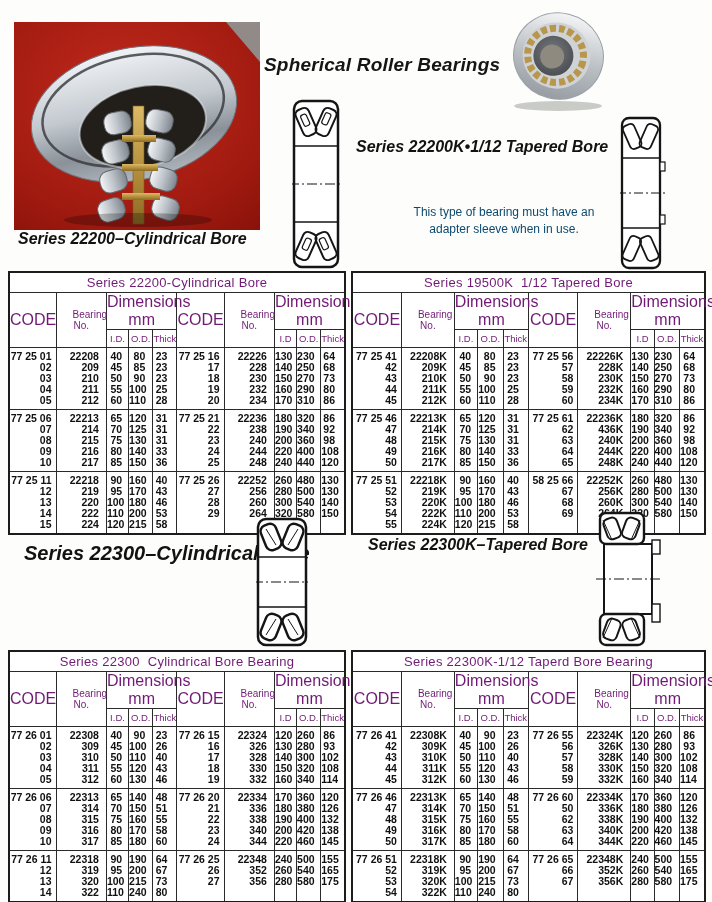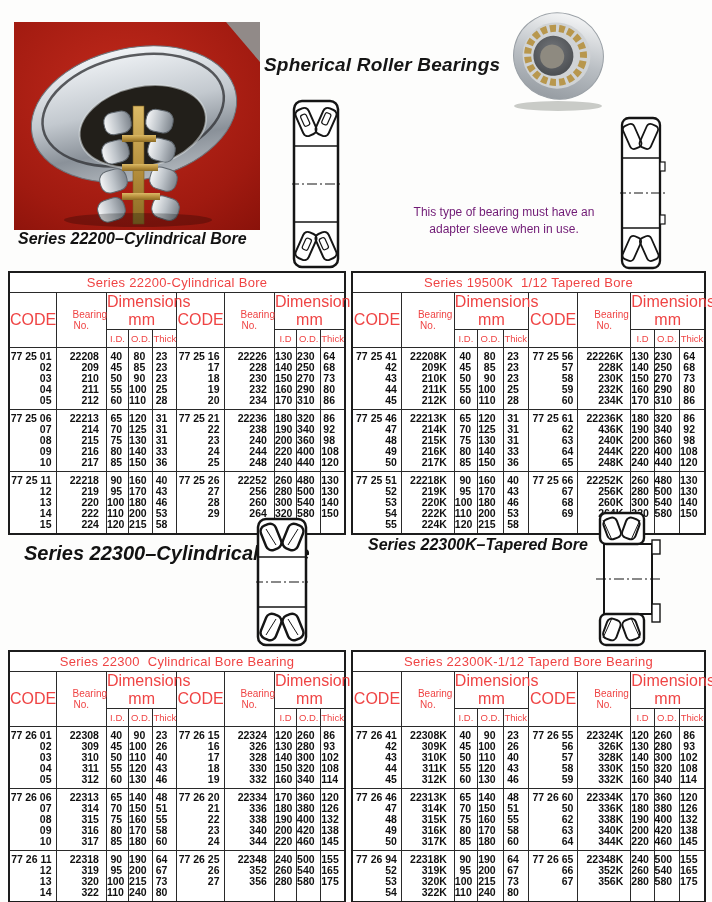--- a/index.html
+++ b/index.html
@@ -6,38 +6,38 @@
   .page{position:relative;width:712px;height:902px;background:#fdfdfc;overflow:hidden;
         font-family:"Liberation Sans", sans-serif;color:#151515;}
 
   
   .cap{position:absolute;font-weight:bold;font-style:italic;white-space:nowrap;color:#121212;}
   .main-title{position:absolute;left:264px;top:54px;font-size:19px;font-weight:bold;font-style:italic;letter-spacing:.2px;}
   .cap-22200{left:18px;top:230px;font-size:16px;}
   .cap-22200k{left:356px;top:138px;font-size:16px;}
   .cap-22300{left:24px;top:542px;font-size:20px;text-align:center;}
   .cap-22300k{left:368px;top:536px;font-size:16px;}
-  .note{position:absolute;left:398px;top:204px;width:212px;text-align:center;font-size:12px;line-height:17px;color:#701a75;}
+  .note{position:absolute;left:398px;top:204px;width:212px;text-align:center;font-size:12px;line-height:17px;color:#0c4a6e;}
 
   
   .photo-left{position:absolute;left:14px;top:22px;width:246px;height:208px;}
   .photo-right{position:absolute;left:504px;top:10px;width:112px;height:104px;}
   .diag{position:absolute;}
   .diag-a{left:292px;top:99px;width:48px;height:170px;}
   .diag-b{left:620px;top:116px;width:46px;height:154px;}
   .diag-c{left:256px;top:517px;width:52px;height:130px;}
   .diag-d{left:596px;top:510px;width:66px;height:138px;}
 
   
   table.btable{position:absolute;border-collapse:collapse;table-layout:fixed;background:#fff;
                border:2px solid #1c1c1c;}
   #t1,#t3{left:8px;width:338px;}
   #t2,#t4{left:351px;width:355px;}
   #t1,#t2{top:271px;} #t3,#t4{top:650px;}
-  .btable th{border:1px solid #2a2a2a;font-weight:normal;padding:0;color:#ef4444;}
+  .btable th{border:1px solid #2a2a2a;font-weight:normal;padding:0;color:#701a75;}
   .btable .title-row th{font-size:13px;height:19px;letter-spacing:.3px;white-space:pre;}
   .btable .h1 th{font-size:16px;height:21px;}
   .btable .h1 th.bn{font-size:10px;line-height:11px;padding:0 16px;}
   .btable .h2 th{font-size:9.5px;height:17px;}
   .btable td{border-left:1px solid #2a2a2a;border-right:1px solid #2a2a2a;border-top:0;border-bottom:0;
              padding:0;font-size:10.5px;font-weight:bold;height:11px;line-height:11px;white-space:nowrap;
              color:#101010;}
   .btable tr.gs td{border-top:1px solid #2a2a2a;padding-top:3px;}
   .btable tr.ge td{padding-bottom:3px;}
   .w-code{width:14%;} .w-bn{width:15%;} .w-id{width:6.6%;} .w-od{width:7.2%;} .w-th{width:7.2%;}
@@ -145,20 +145,21 @@
         <rect x="30" y="14" width="6" height="12" rx="2" stroke-width="1.2" transform="rotate(24 34 23)"></rect>
         <rect x="7" y="133" width="14" height="28" rx="5" stroke-width="2" transform="rotate(24 14 147)"></rect>
         <rect x="11" y="139" width="6" height="12" rx="2" stroke-width="1.2" transform="rotate(24 14 147)"></rect>
         <rect x="27" y="133" width="14" height="28" rx="5" stroke-width="2" transform="rotate(-24 34 147)"></rect>
         <rect x="30" y="138" width="6" height="12" rx="2" stroke-width="1.2" transform="rotate(-24 34 147)"></rect>
       </g>
       <line x1="-3" y1="85" x2="51" y2="85" stroke="#151515" stroke-width="1.2" stroke-dasharray="10 3 2 3"></line>
     </svg>
   </div>
 
+  <div class="cap cap-22200k">Series 22200K•1/12 Tapered Bore</div>
 
   <div class="note">
     <div>This type of bearing must have an</div>
     <div>adapter sleeve when in use.</div>
   </div>
 
   <div class="diag diag-b">
     <svg width="46" height="154" viewBox="0 0 46 154">
       <rect x="2" y="2" width="38" height="150" rx="7" fill="#fff" stroke="#151515" stroke-width="2.3"></rect>
       <line x1="2" y1="42" x2="40" y2="42" stroke="#151515" stroke-width="1.5"></line>
@@ -547,21 +548,21 @@
           <td class="c7">240</td>
           <td class="c8">440</td>
           <td class="c9">120</td>
         </tr>
         <tr class="gs">
           <td class="c0">77 25 51</td>
           <td class="c1">22218K</td>
           <td class="c2">90</td>
           <td class="c3">160</td>
           <td class="c4">40</td>
-          <td class="c5">77 25 66</td>
+          <td class="c5">58 25 66</td>
           <td class="c6">22252K</td>
           <td class="c7">260</td>
           <td class="c8">480</td>
           <td class="c9">130</td>
         </tr>
         <tr>
           <td class="c0">52</td>
           <td class="c1">219K</td>
           <td class="c2">95</td>
           <td class="c3">170</td>
@@ -1010,21 +1011,21 @@
           <td class="c2">85</td>
           <td class="c3">180</td>
           <td class="c4">60</td>
           <td class="c5">64</td>
           <td class="c6">344K</td>
           <td class="c7">220</td>
           <td class="c8">460</td>
           <td class="c9">145</td>
         </tr>
         <tr class="gs">
-          <td class="c0">77 26 94</td>
+          <td class="c0">77 26 51</td>
           <td class="c1">22318K</td>
           <td class="c2">90</td>
           <td class="c3">190</td>
           <td class="c4">64</td>
           <td class="c5">77 26 65</td>
           <td class="c6">22348K</td>
           <td class="c7">240</td>
           <td class="c8">500</td>
           <td class="c9">155</td>
         </tr>

